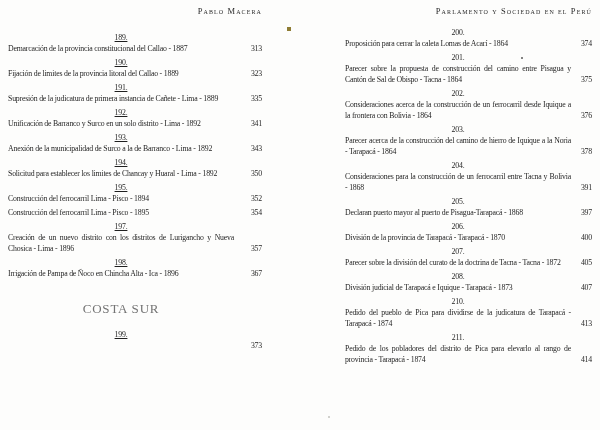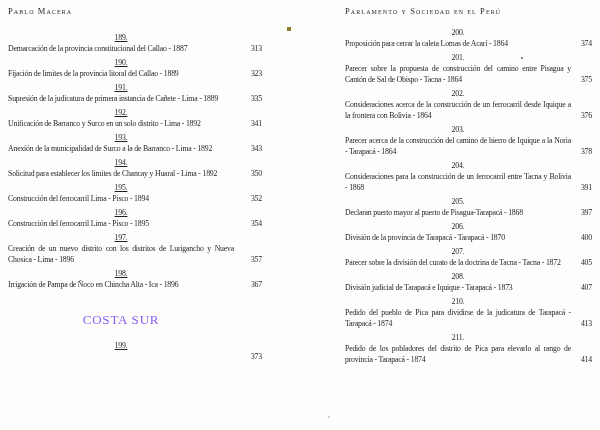--- a/index.html
+++ b/index.html
@@ -12,21 +12,21 @@
     overflow:hidden;
   }
   .page { position:absolute; top:6px; }
   .page-left  { left:8px;   width:254px; }
   .page-right { left:345px; width:247px; }
 
   .running-head {
     font-variant:small-caps;
     font-size:8.5px; line-height:10px;
     letter-spacing:1.1px;
-    text-align:left;
+    text-align:right;
     color:#2b2b2b;
   }
   .page-left  .running-head { margin-bottom:16px; }
   .page-right .running-head { margin-bottom:11px; }
 
   .entry { margin-bottom:3px; font-size:7.8px; line-height:11px; letter-spacing:-0.2px; }
   .entry-num  { text-align:center; }
   .page-left  .entry-num  { width:226px;text-decoration:underline; }
   .page-right .entry-num  { width:226px; }
   .entry-row { display:flex; }
@@ -34,21 +34,21 @@
   .page-left  .entry-text { width:226px; }
   .page-right .entry-text { width:226px; }
   .entry-page { margin-left:auto; align-self:flex-end; white-space:nowrap; padding-left:4px; }
 
   .section-heading {
     font-size:13px; line-height:14px;
     letter-spacing:0.8px;
     text-align:center;
     width:226px;
     margin-top:23px; margin-bottom:13px;
-    color:#8b5cf6;
+    color:#737373;
   }
 
   .speck { position:absolute; }
   .speck-olive { left:287px; top:27px;  width:4px; height:4px; background:#8e7c33; }
   .speck-dark  { left:521px; top:57px;  width:2px; height:2px; background:#5a5a5a; border-radius:50%; }
   .speck-faint { left:328px; top:416px; width:2px; height:2px; background:#c2c2be; border-radius:50%; }
 </style>
 </head>
 <body>
 
@@ -98,21 +98,20 @@
     </div>
   </div>
       <div class="entry">
     <div class="entry-num">195.</div>
     <div class="entry-row">
       <div class="entry-text">Construcción del ferrocarril Lima - Pisco - 1894</div>
       <div class="entry-page">352</div>
     </div>
   </div>
       <div class="entry">
-    <div class="entry-num">196.</div>
     <div class="entry-row">
       <div class="entry-text">Construcción del ferrocarril Lima - Pisco - 1895</div>
       <div class="entry-page">354</div>
     </div>
   </div>
       <div class="entry">
     <div class="entry-num">197.</div>
     <div class="entry-row">
       <div class="entry-text">Creación de un nuevo distrito con los distritos de Lurigancho y Nueva Chosica - Lima - 1896</div>
       <div class="entry-page">357</div>

